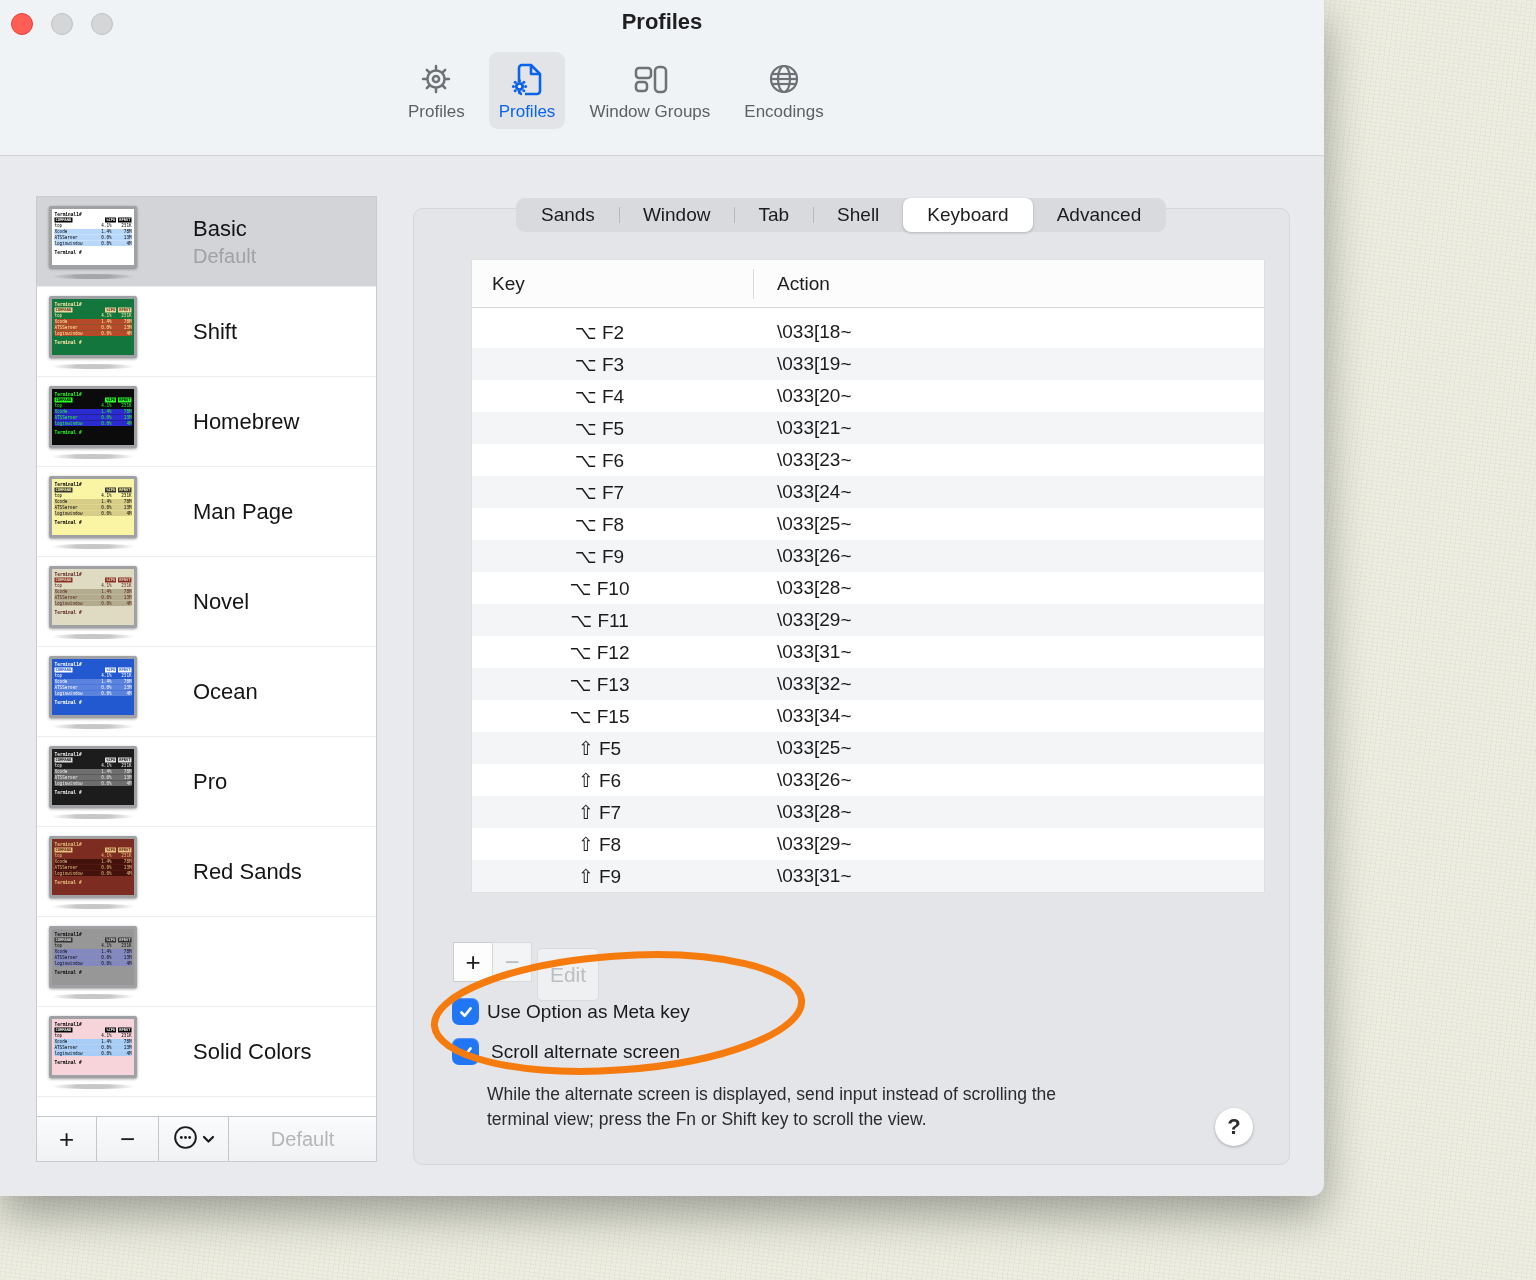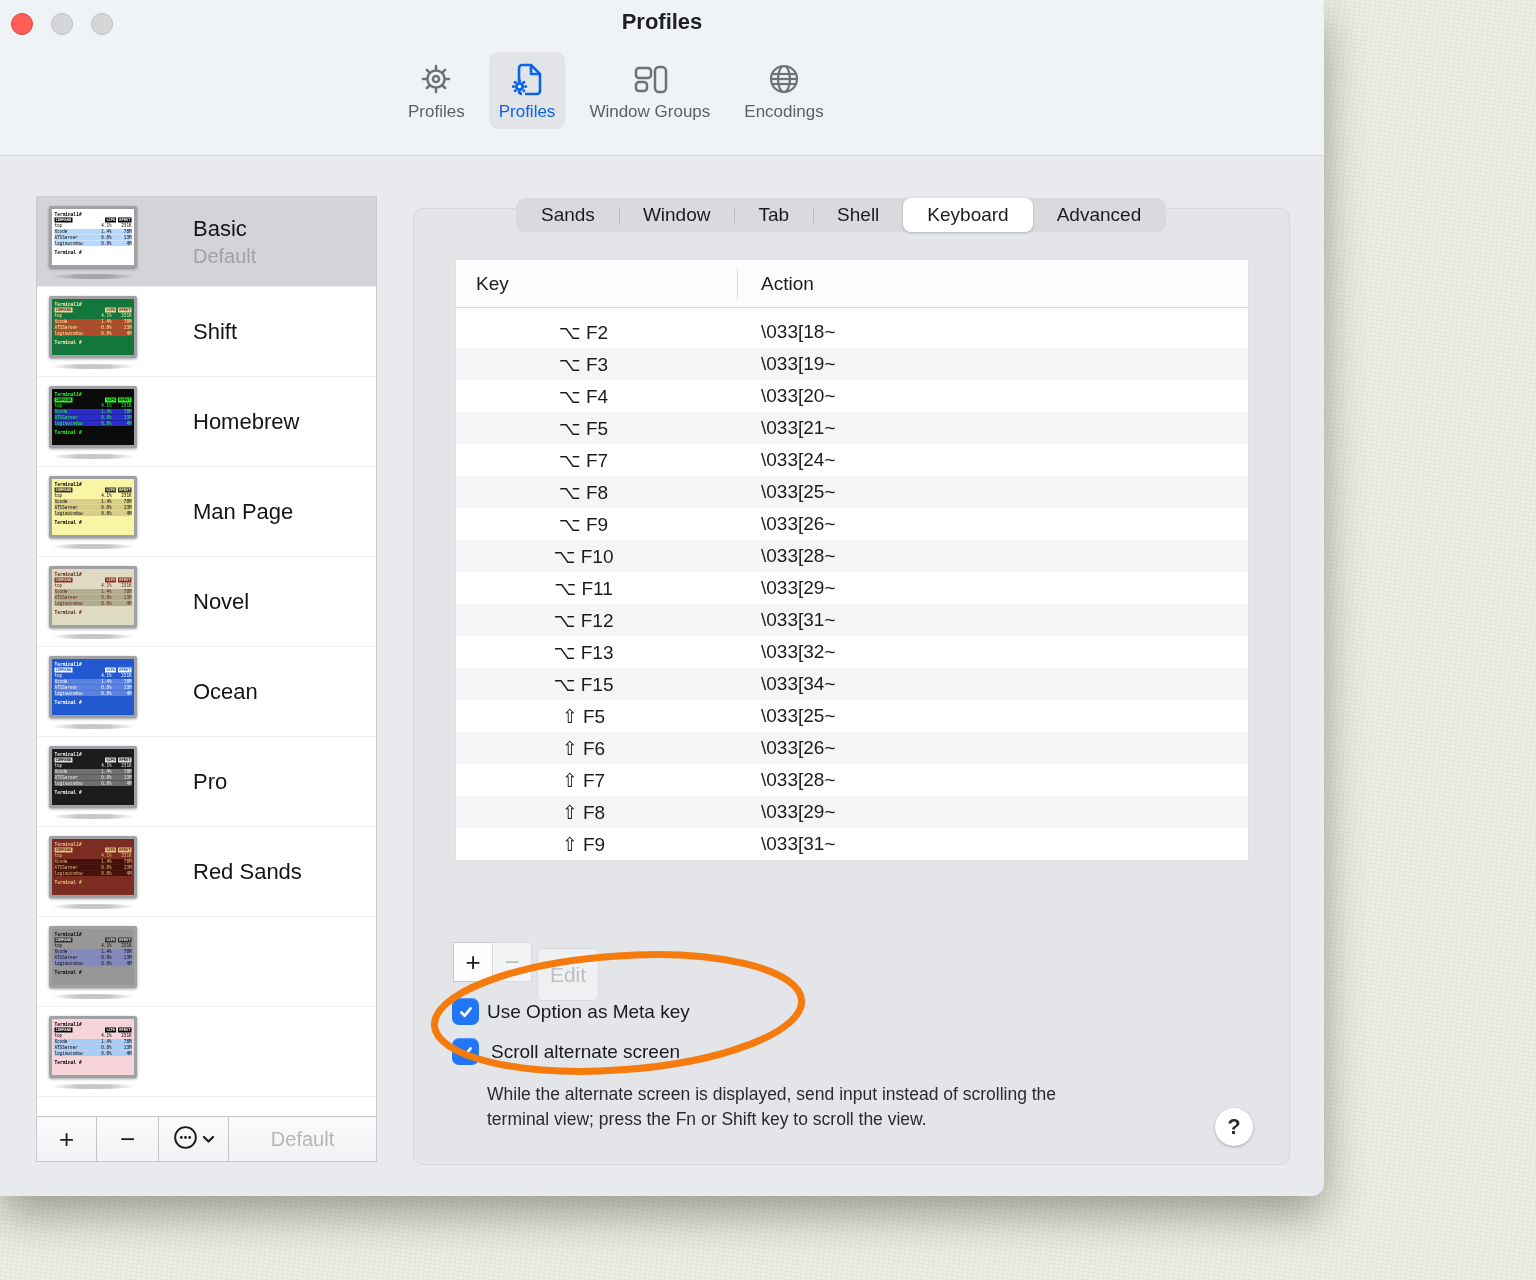--- a/index.html
+++ b/index.html
@@ -103,21 +103,21 @@
     position:relative; height:34px; display:flex; align-items:center; justify-content:center;
     padding:0 24px; font-size:19px; color:#1c1c1e; border-radius:8px; white-space:nowrap;
   }
   .segment.selected { background:#ffffff; box-shadow:0 1px 3px rgba(0,0,0,0.22); }
   .segment:not(.selected):not(:first-child)::before {
     content:""; position:absolute; left:0; top:9px; width:1px; height:16px; background:#b8babd;
   }
   .segment.selected::before, .segment.selected + .segment::before { display:none !important; }
   
   .kb-table {
-    position:absolute; left:41px; top:50px; width:794px;
+    position:absolute; left:57px; top:50px; width:794px;
     background:#ffffff; border:1px solid #dddfe1;
   }
   .kb-head {
     position:relative; height:48px; background:#fcfcfd; border-bottom:1px solid #d8d8da;
     display:flex; align-items:center; font-size:19px; color:#1d1d1f;
   }
   .kb-head .col-key { padding-left:20px; }
   .kb-head .col-div { position:absolute; left:281px; top:9px; width:1px; height:30px; background:#d9d9db; }
   .kb-head .col-action { position:absolute; left:305px; }
   .kb-partial { height:8px; background:#ffffff; }
@@ -603,20 +603,23 @@
               </div>
               <div class="t-row" style="background: rgb(166, 205, 245);">
                 <span class="n">loginwindow</span>
                 <span class="c">0.0%</span>
                 <span class="m">4M</span>
               </div>
               <div class="t-line t-foot">Terminal #</div>
             </div>
           </div>
           <div class="thumb-shadow"></div>
+          <div class="p-label">
+            <div class="p-name">Solid Colors</div>
+          </div>
         </div>
       </div>
     <div class="side-footer">
       <div class="sf-btn sf-add">+</div>
       <div class="sf-btn sf-remove">−</div>
       <div class="sf-btn sf-more">
         <span>
           <svg width="27" height="27" viewBox="0 0 24 24">
               <circle cx="12" cy="12" r="9.2" fill="none" stroke="#1b1b1b" stroke-width="1.7"></circle>
               <circle cx="8.3" cy="12" r="1.25" fill="#1b1b1b"></circle>
@@ -653,20 +656,24 @@
           </div>
           <div class="kb-row">
             <span class="k">⌥ F4</span>
             <span class="a">\033[20~</span>
           </div>
           <div class="kb-row">
             <span class="k">⌥ F5</span>
             <span class="a">\033[21~</span>
           </div>
           <div class="kb-row">
+            <span class="k">⌥ F6</span>
+            <span class="a">\033[23~</span>
+          </div>
+          <div class="kb-row">
             <span class="k">⌥ F7</span>
             <span class="a">\033[24~</span>
           </div>
           <div class="kb-row">
             <span class="k">⌥ F8</span>
             <span class="a">\033[25~</span>
           </div>
           <div class="kb-row">
             <span class="k">⌥ F9</span>
             <span class="a">\033[26~</span>

